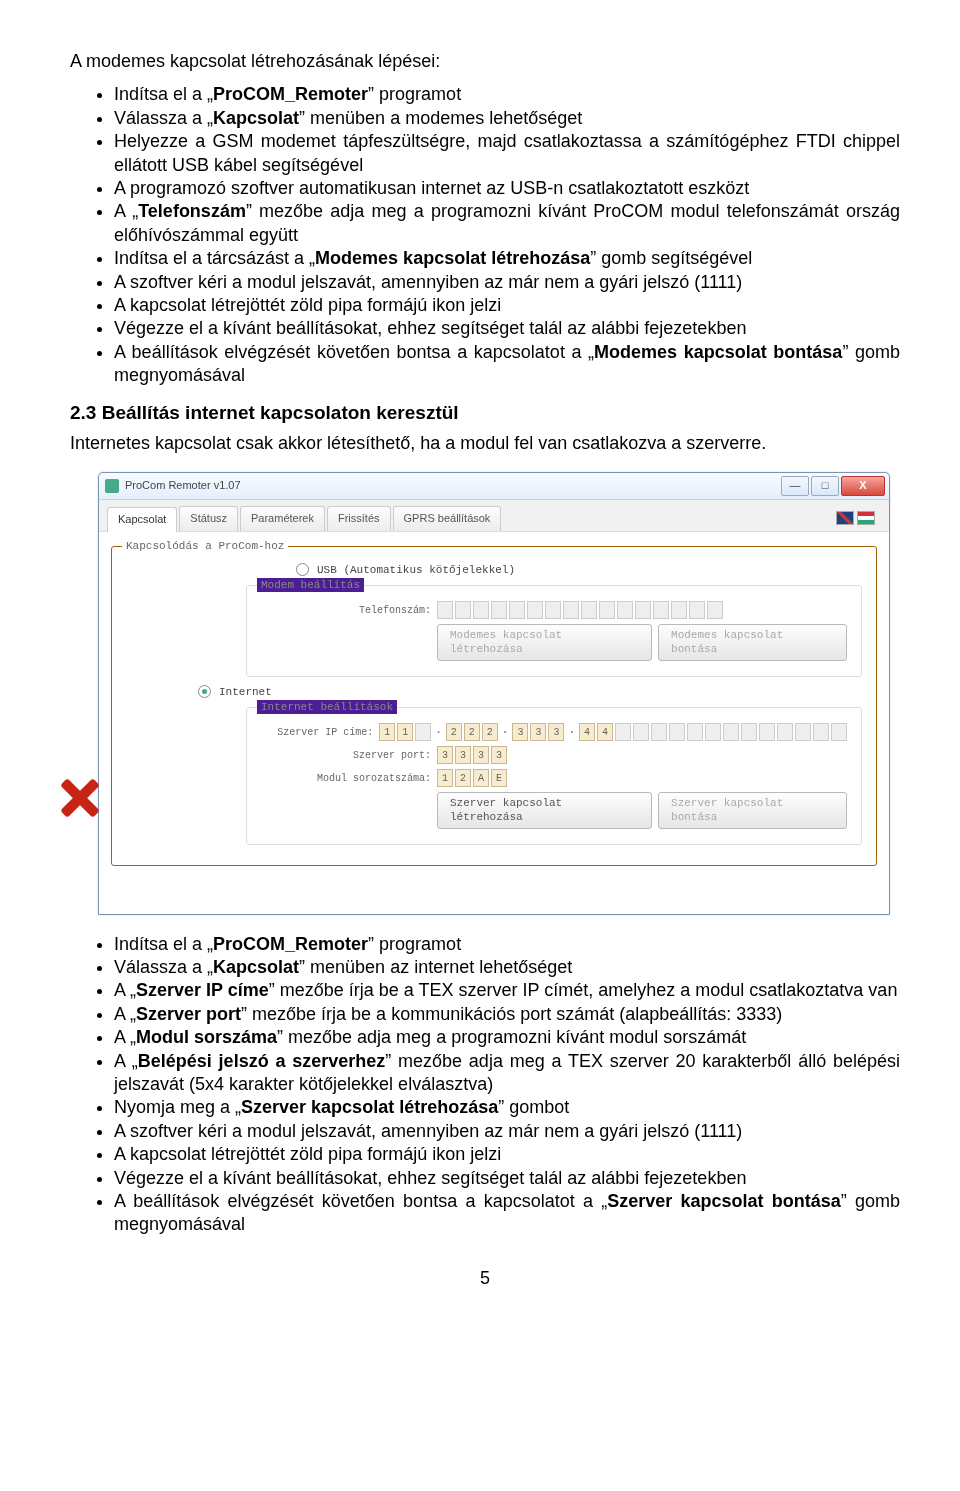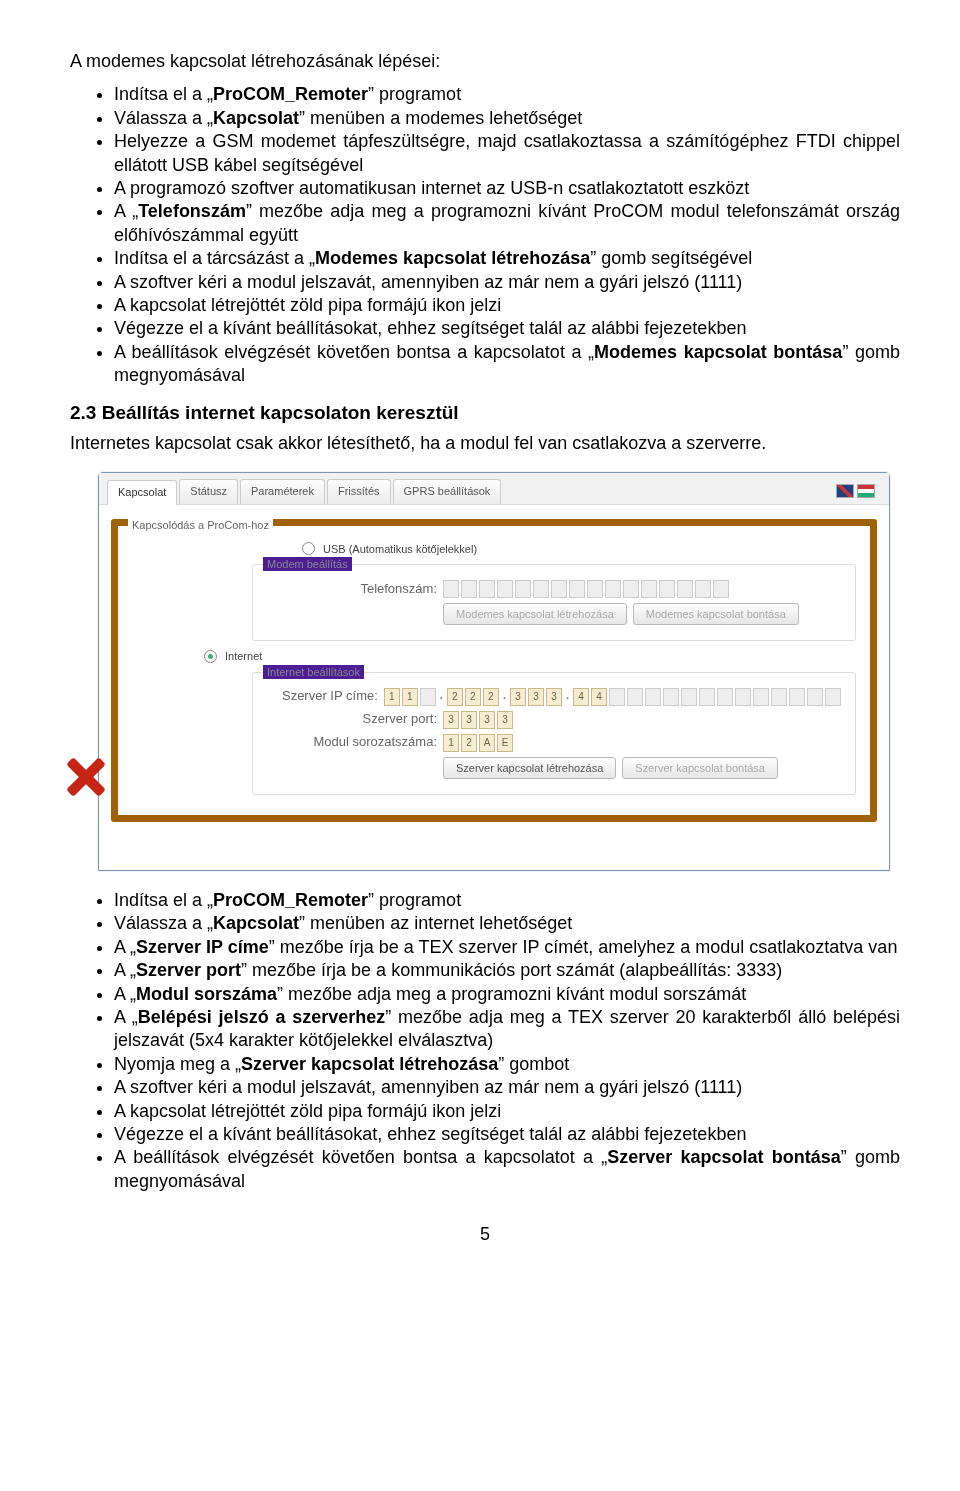--- a/index.html
+++ b/index.html
@@ -40,29 +40,29 @@
   .wbtn.close{ width:42px;background:linear-gradient(#f5a6a0,#d74a3c);border-color:#b33; color:#fff; font-weight:bold;}
   .tabs { display:flex; gap:2px; padding:6px 8px 0 8px; background:#f1f1f1; border-bottom:1px solid #ddd;}
   .tab { padding:4px 10px 6px; font-size:11px; color:#555; border:1px solid #ccc; border-bottom:none;
          background:linear-gradient(#fdfdfd,#ececec); border-radius:3px 3px 0 0; }
   .tab.active{ background:#fff; color:#333; position:relative; top:1px; }
   .langs { margin-left:auto; display:flex; gap:3px; align-items:center; padding-right:6px;}
   .flag { width:16px;height:12px;border:1px solid #aaa;}
   .flag.uk{ background:linear-gradient(45deg,#204080 40%,#c33 40%,#c33 60%,#204080 60%);}
   .flag.hu{ background:linear-gradient(#c33 33%,#fff 33%,#fff 66%,#2a7 66%);}
   .pane { padding:6px 12px 40px 12px; background:#fff;}
-  .gbox { border:7px solid #a16207; border-radius:3px; padding:10px 14px 12px; margin:8px 0; position:relative;}
+  .gbox { border:1px solid #a16207; border-radius:3px; padding:10px 14px 12px; margin:8px 0; position:relative;font-family:Liberation Mono, monospace;}
   .gbox > .gtitle { position:absolute; top:-8px; left:10px; background:#fff; padding:0 4px; color:#666; font-size:11px;}
   .optrow { display:flex; align-items:center; gap:8px; margin:6px 0 6px 170px;}
   .rad { width:11px;height:11px;border:1px solid #888;border-radius:50%;display:inline-flex;align-items:center;justify-content:center;}
   .rad.on::after{content:"";width:5px;height:5px;background:#4a7;border-radius:50%;}
   .inner { margin:8px 0 8px 120px; border:1px solid #ddd; border-radius:3px; padding:10px 14px; position:relative;}
   .inner > .gtitle{ position:absolute; top:-8px; left:10px; background:#4c1d95; padding:0 4px; color:#888;}
   .frow { display:flex; align-items:center; gap:6px; margin:5px 0; }
-  .flab { width:170px; text-align:right; color:#666; font-size:13px; }
+  .flab { width:170px; text-align:right; color:#666; font-size:10px; }
   .seg { display:flex; gap:2px; }
   .cell { width:14px;height:16px;background:#f7eccf;border:1px solid #c9b98e;font-size:10px;display:flex;align-items:center;justify-content:center;color:#665; }
   .cell.g { background:#eee;border-color:#ccc;color:#bbb; }
   .dot { color:#777; margin:0 2px; font-weight:bold;}
   .btnf { padding:3px 12px; font-size:11px; border:1px solid #b9b9b9; border-radius:3px;
           background:linear-gradient(#fdfdfd,#e6e6e6); color:#555; }
   .btnf.dis { color:#aaa; }
   .xicon { position:absolute; left:-55px; top:230px; width:42px;height:42px; }
   .xicon::before,.xicon::after{content:"";position:absolute;left:18px;top:-2px;width:10px;height:46px;background:#c62515;border-radius:3px;}
   .xicon::before{transform:rotate(45deg);} .xicon::after{transform:rotate(-45deg);}
@@ -84,20 +84,28 @@
     <li>A szoftver kéri a modul jelszavát, amennyiben az már nem a gyári jelszó (1111)</li>
     <li>A kapcsolat létrejöttét zöld pipa formájú ikon jelzi</li>
     <li>Végezze el a kívánt beállításokat, ehhez segítséget talál az alábbi fejezetekben</li>
     <li>A beállítások elvégzését követően bontsa a kapcsolatot a „<b>Modemes kapcsolat bontása</b>” gomb megnyomásával</li>
   </ul>
 
 <p class="sec-h">2.3   Beállítás internet kapcsolaton keresztül</p>
 <p class="subtext">Internetes kapcsolat csak akkor létesíthető, ha a modul fel van csatlakozva a szerverre.</p>
 
 <div class="win">
+  <div class="titlebar">
+    <span class="ticon"></span>
+    <span class="ttext">ProCom Remoter v1.07</span>
+    <span class="spacer"></span>
+    <span class="wbtn">—</span>
+    <span class="wbtn">□</span>
+    <span class="wbtn close">X</span>
+  </div>
   <div class="tabs">
     <div class="tab active">Kapcsolat</div>
     <div class="tab">Státusz</div>
     <div class="tab">Paraméterek</div>
     <div class="tab">Frissítés</div>
     <div class="tab">GPRS beállítások</div>
     <div class="langs">
       <span class="flag uk"></span>
       <span class="flag hu"></span>
     </div>

